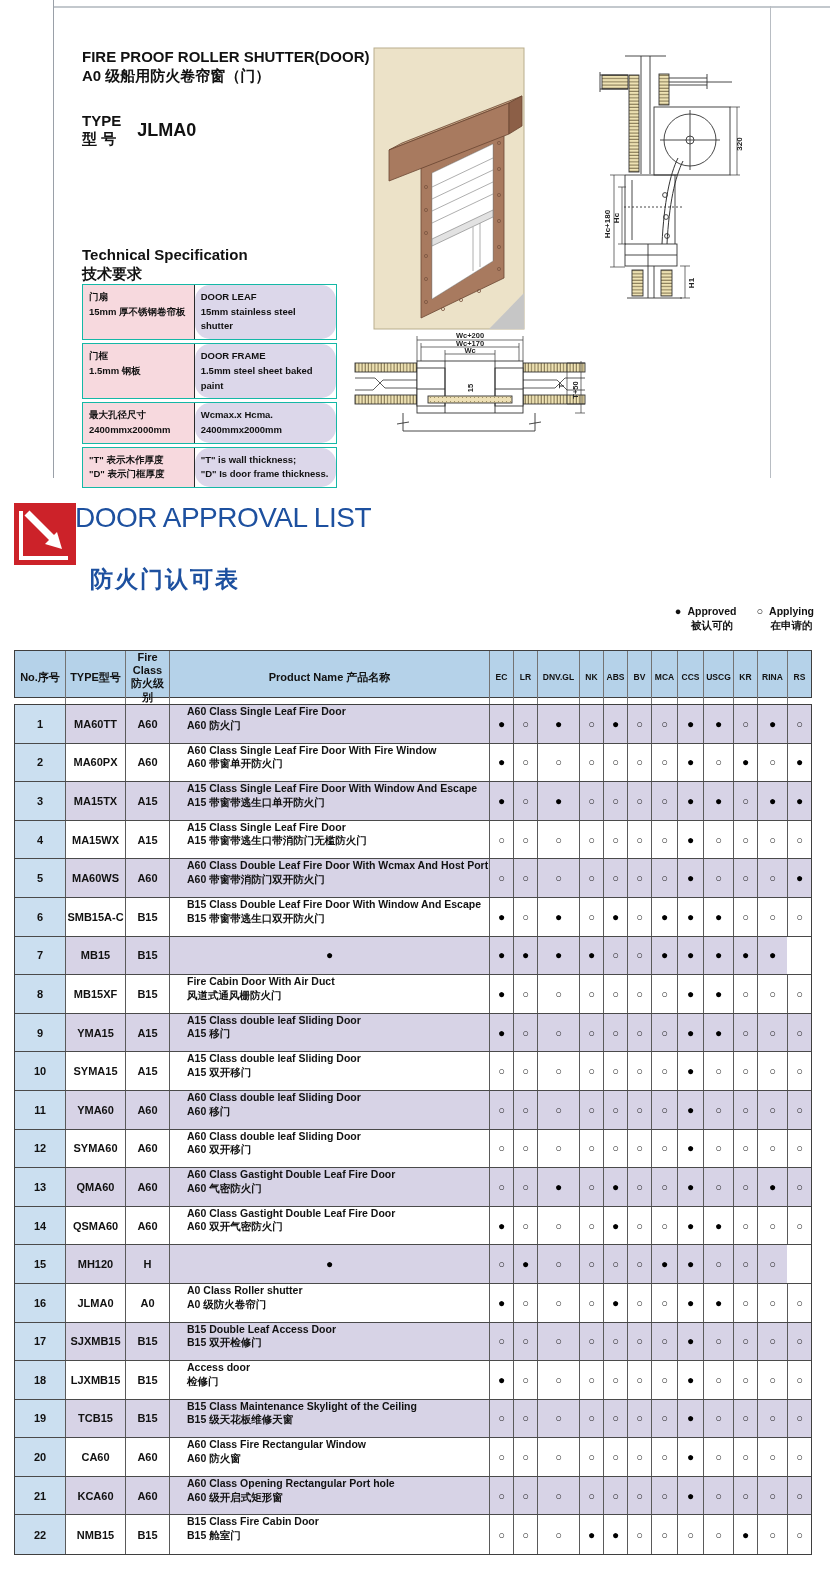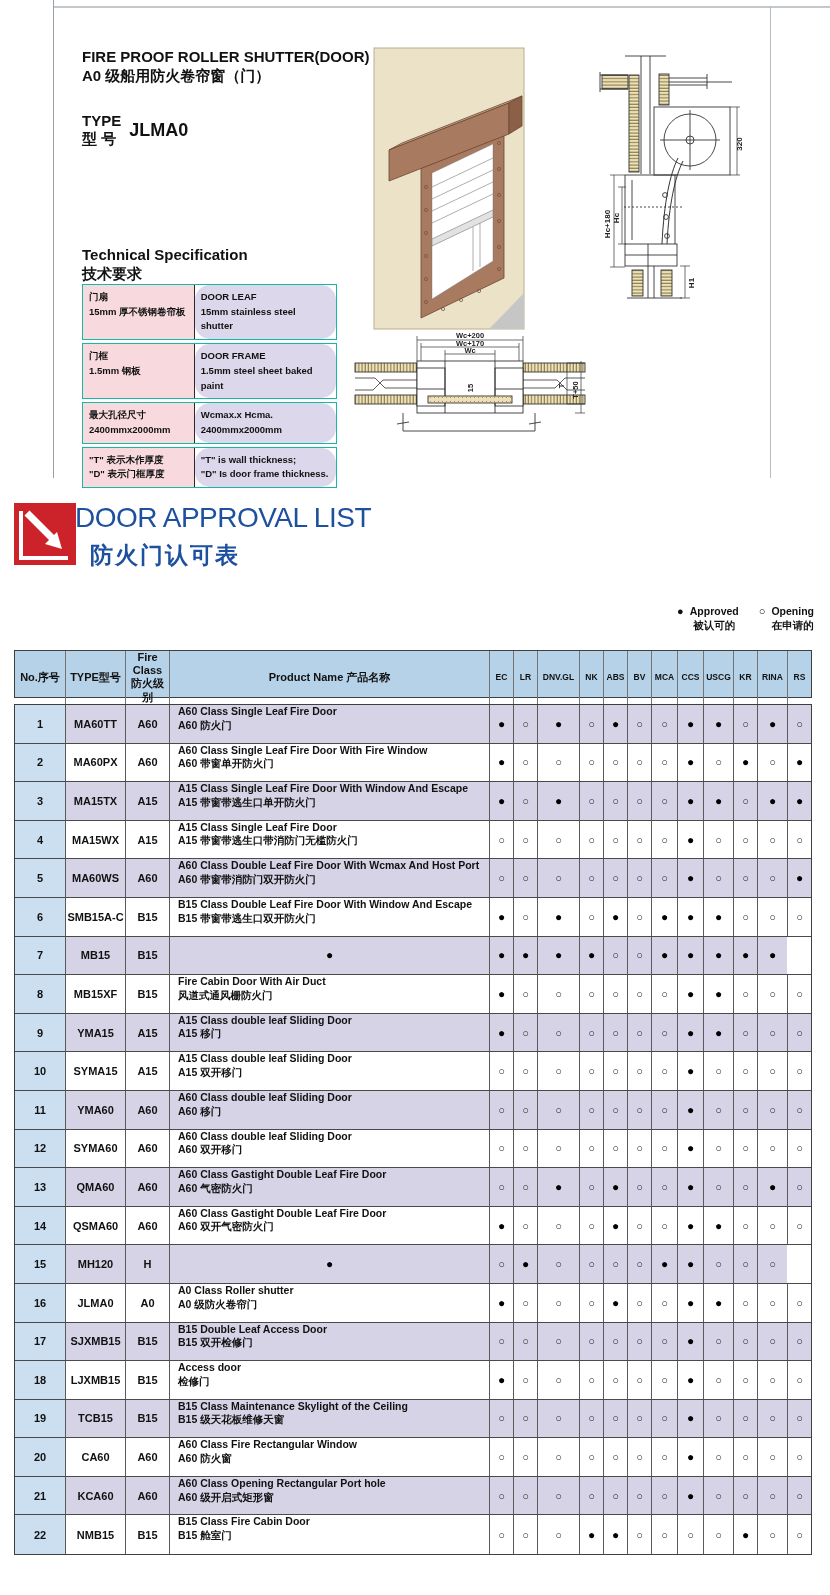--- a/index.html
+++ b/index.html
@@ -7,36 +7,36 @@
         font-family:"Liberation Sans","DejaVu Sans",sans-serif;color:#111;}
   .abs{position:absolute;}
 
   
   .frame-top{left:53px;top:6px;width:777px;border-top:2px solid #c3c8cd;}
   .frame-left{left:53px;top:0;height:478px;border-left:1px solid #9aa0a8;}
   .frame-right{left:770px;top:6px;height:472px;border-left:1px solid #b8bdc3;}
 
   
   .prod-title{left:82px;top:48px;font-size:15px;font-weight:700;line-height:1.25;}
-  .type-block{left:82px;top:112px;display:flex;align-items:flex-start;gap:8px;}
+  .type-block{left:82px;top:112px;display:flex;align-items:flex-start;gap:16px;}
   .type-labels{font-size:15px;font-weight:700;line-height:1.2;}
   .type-value{font-size:18px;font-weight:700;margin-top:8px;}
   .spec-heading{left:82px;top:246px;font-size:15px;font-weight:700;line-height:1.25;}
 
   
   .spec-table{left:82px;top:284px;width:255px;}
   .spec-row{display:flex;border:1px solid #14b8a6;margin-bottom:3px;}
   .spec-cell{padding:5px 6px;font-size:9.5px;font-weight:700;line-height:1.55;}
   .spec-cell.zh{width:103px;background:var(--spec-pink,#f7d9de);border-right:1px solid #2a2a2a;}
   .spec-cell.en{width:135px;background:var(--spec-lavender,#dcd7ea);border-radius:15px;}
 
   
   .logo{left:14px;top:503px;}
   .appr-title{left:75px;top:502px;font-size:28px;font-weight:400;color:var(--accent-blue,#1d509f);letter-spacing:-0.5px;}
-  .appr-title-zh{left:90px;top:540px;font-size:23px;font-weight:800;color:var(--accent-blue,#1d509f);letter-spacing:2px;}
+  .appr-title-zh{left:90px;top:564px;font-size:23px;font-weight:800;color:var(--accent-blue,#1d509f);letter-spacing:2px;}
 
   
   .legend{right:16px;top:604px;display:flex;gap:20px;font-size:10.5px;font-weight:700;}
   .legend-item{display:flex;gap:6px;align-items:flex-start;}
   .legend-dot{font-size:11px;line-height:1.3;}
   .legend-text{text-align:center;line-height:1.35;}
 
   
   #approval-table{left:14px;top:650px;width:798px;}
   .grid-row{display:grid;grid-template-columns:50px 60px 44px 1fr 24px 24px 42px 24px 24px 24px 26px 26px 30px 24px 30px 24px;box-sizing:border-box;}
@@ -46,21 +46,21 @@
   #tbl-header .cell:first-child{border-left:none;}
   #tbl-header .cert{font-size:8.5px;}
   #tbl-body{border:1px solid #3f3f3f;}
   .trow{height:38.6px;border-bottom:1px solid #4a4a4a;background:#fff;}
   .trow:last-child{border-bottom:none;}
   .trow.lav .cell{background:var(--row-lavender,#d7d3e6);}
   .trow .cell{display:flex;align-items:center;justify-content:center;border-left:1px solid #5a5a5a;
      font-size:11px;font-weight:700;box-sizing:border-box;background:#fff;}
   .trow .cell:first-child{border-left:none;}
   .trow .cell.no{background:var(--row-number-blue,#cbdff0) !important;}
-  .trow .cell.name{justify-content:flex-start;padding-left:8px;flex-direction:column;align-items:flex-start;
+  .trow .cell.name{justify-content:flex-start;padding-left:17px;flex-direction:column;align-items:flex-start;
      font-size:10.5px;line-height:1.3;}
   .trow .cell.dot{font-size:11px;font-weight:400;color:#222;}
   .trow .cell.dot.filled{font-size:12px;color:#000;}
 
   svg text{font-family:"Liberation Sans","DejaVu Sans",sans-serif;}
 </style>
 </head>
 <body>
 
 <div id="page">
@@ -329,21 +329,21 @@
     <div class="legend-item">
       <span class="legend-dot">●</span>
       <span class="legend-text">
         <div>Approved</div>
         <div>被认可的</div>
       </span>
     </div>
     <div class="legend-item">
       <span class="legend-dot">○</span>
       <span class="legend-text">
-        <div>Opening</div>
+        <div>Applying</div>
         <div>在申请的</div>
       </span>
     </div>
   </div>
 
   <div class="abs" id="approval-table">
     <div class="grid-row" id="tbl-header">
         <div class="cell">No.序号</div>
         <div class="cell">TYPE型号</div>
         <div class="cell">Fire Class

